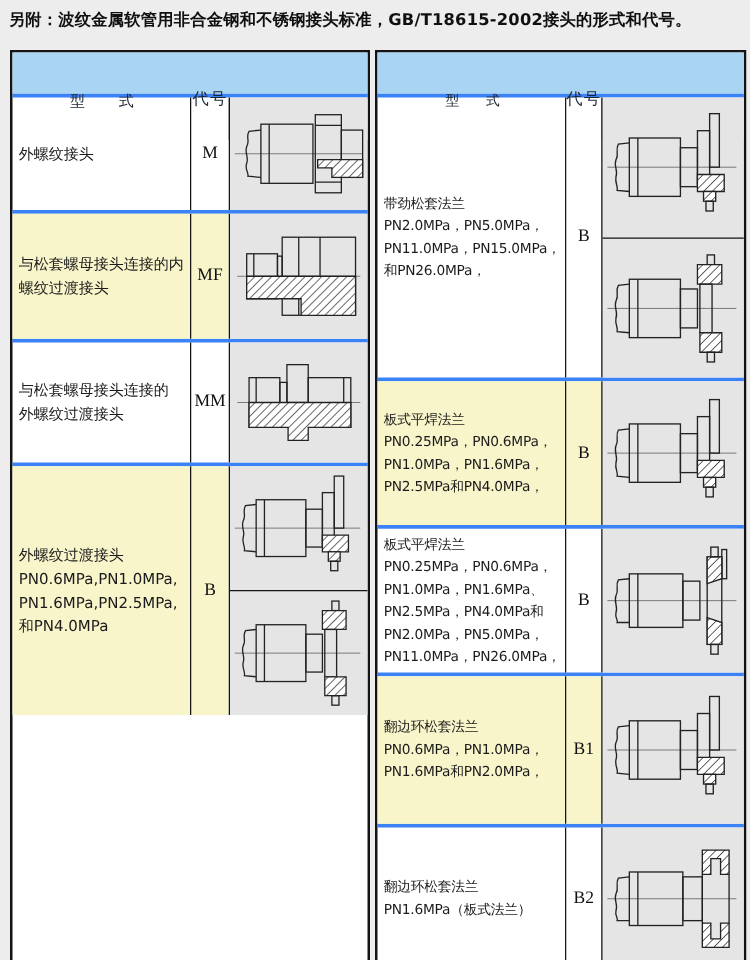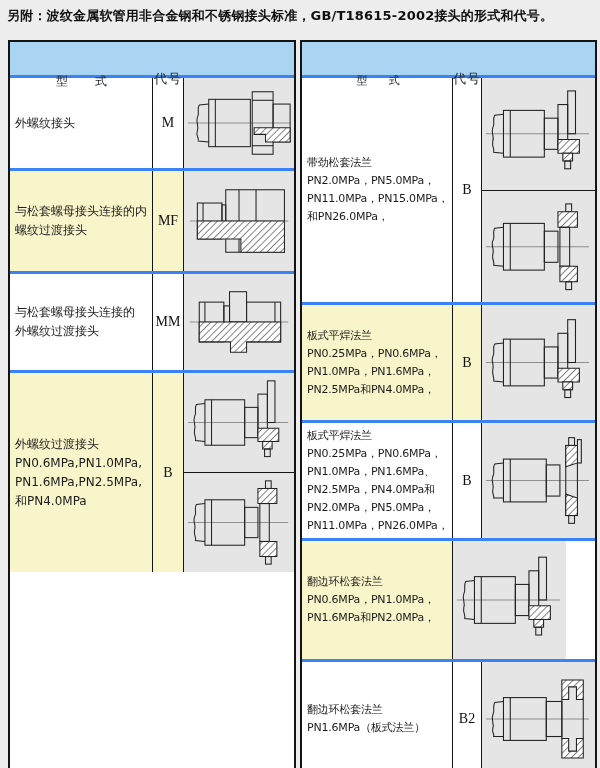--- a/index.html
+++ b/index.html
@@ -287,20 +287,21 @@
     </g>
   </svg>
           </div>
       </div>
     </div>
 
     <div class="row" style="height:118px">
       <div class="cell c-type hl">翻边环松套法兰
 PN0.6MPa，PN1.0MPa，
 PN1.6MPa和PN2.0MPa，</div>
+      <div class="cell c-code hl">B1</div>
       <div class="cell c-sk">
         <div class="sk-sub">
             <svg viewBox="0 0 112 96" preserveAspectRatio="xMidYMid meet">
     <g stroke="#222" fill="none" stroke-width="1.1">
       <line x1="2" y1="48" x2="108" y2="48" stroke="#666" stroke-width="0.7"></line>
       <path d="M20 28 L11 29 C8 34 12 37 9 42 C7 47 11 51 9 56 C8 61 11 64 10 67 L20 68"></path>
       <rect x="20" y="24" width="42" height="48"></rect>
       <line x1="27" y1="24" x2="27" y2="72"></line>
       <rect x="62" y="32" width="14" height="32"></rect>
       <rect x="76" y="18" width="10" height="44"></rect>

